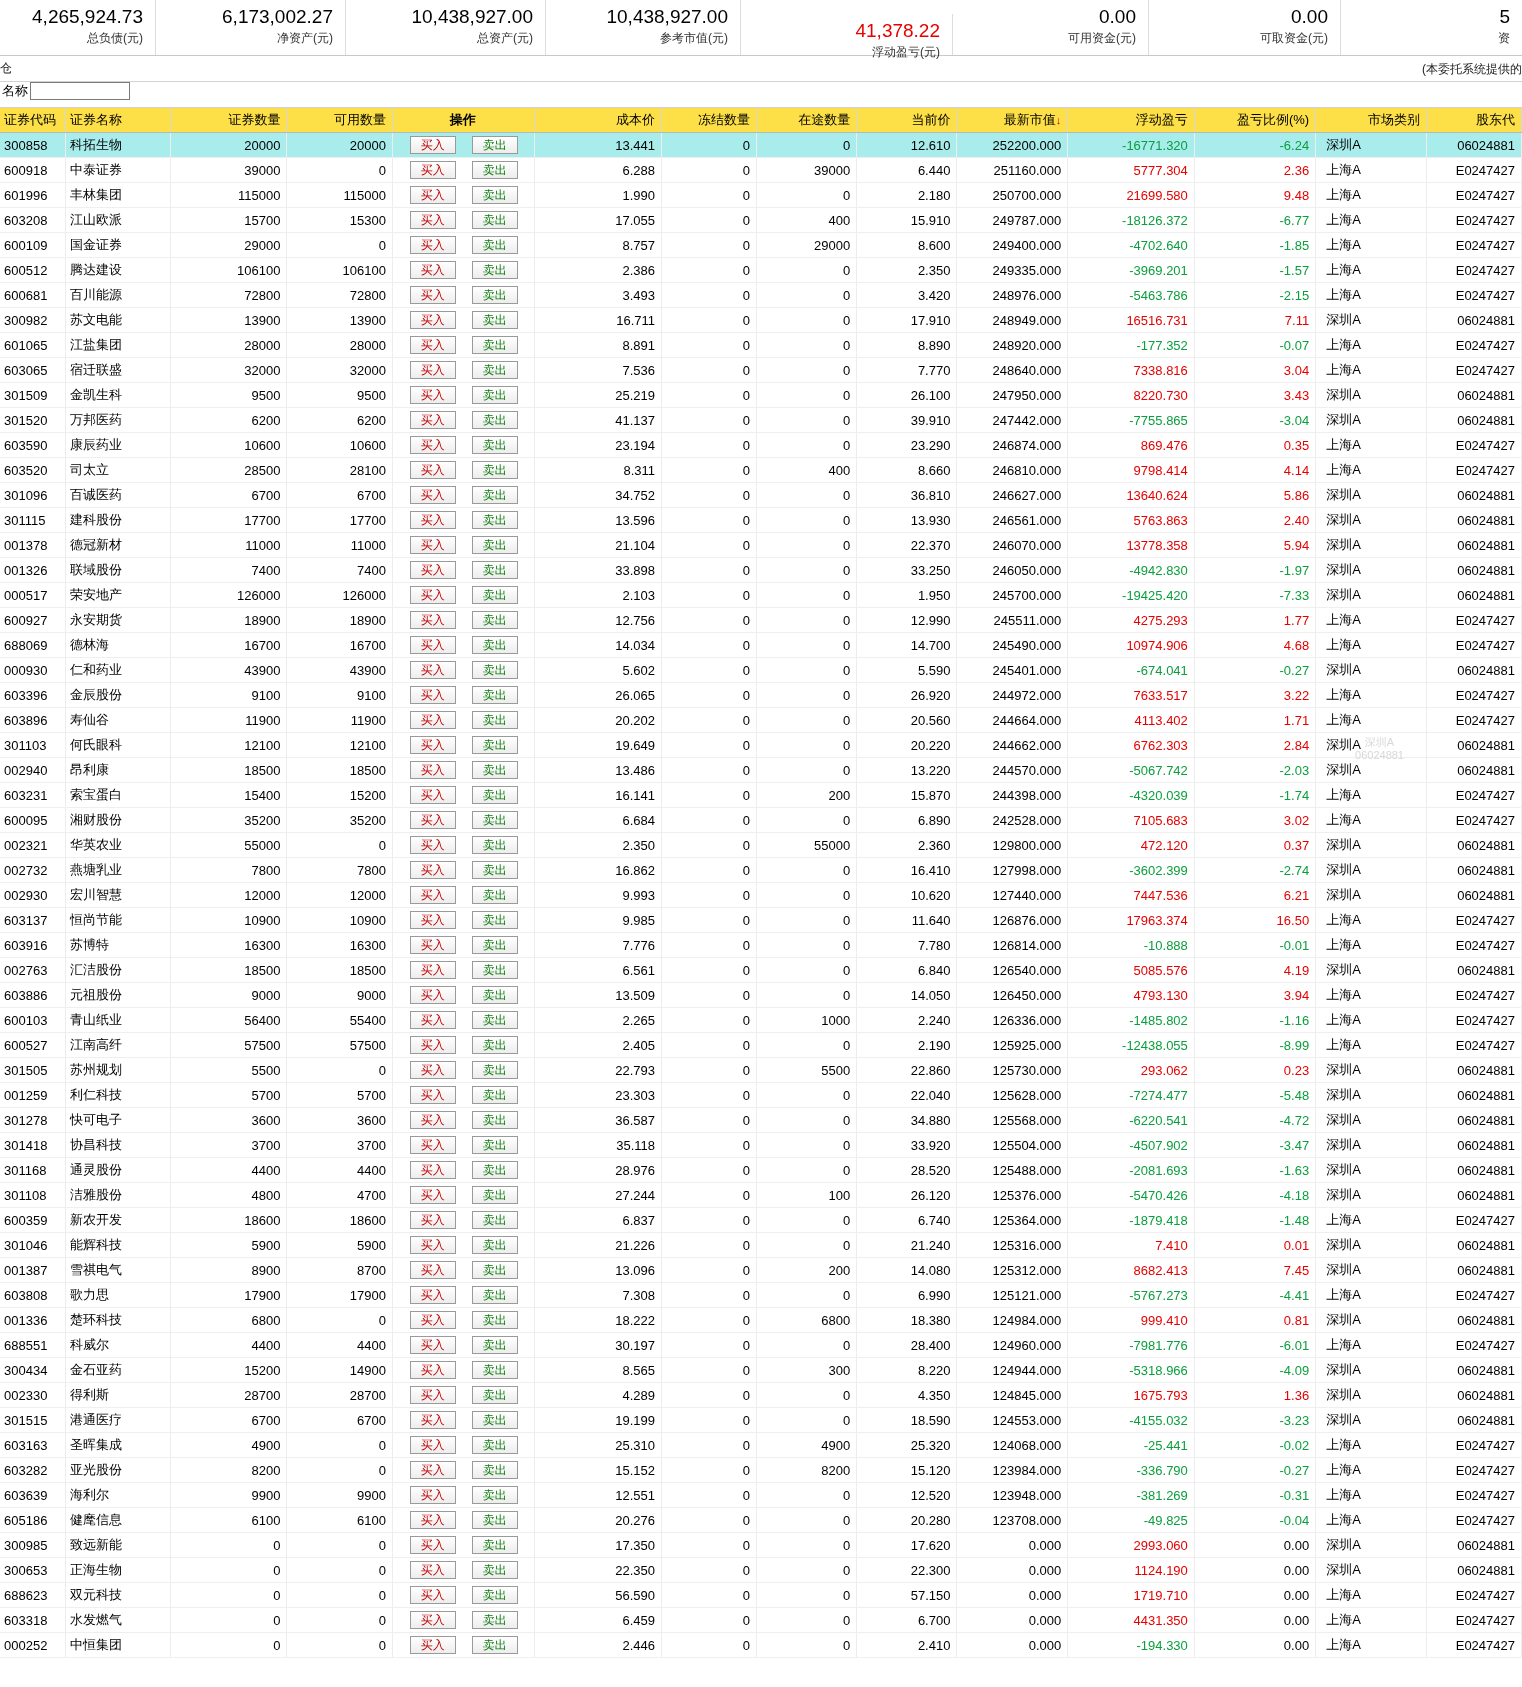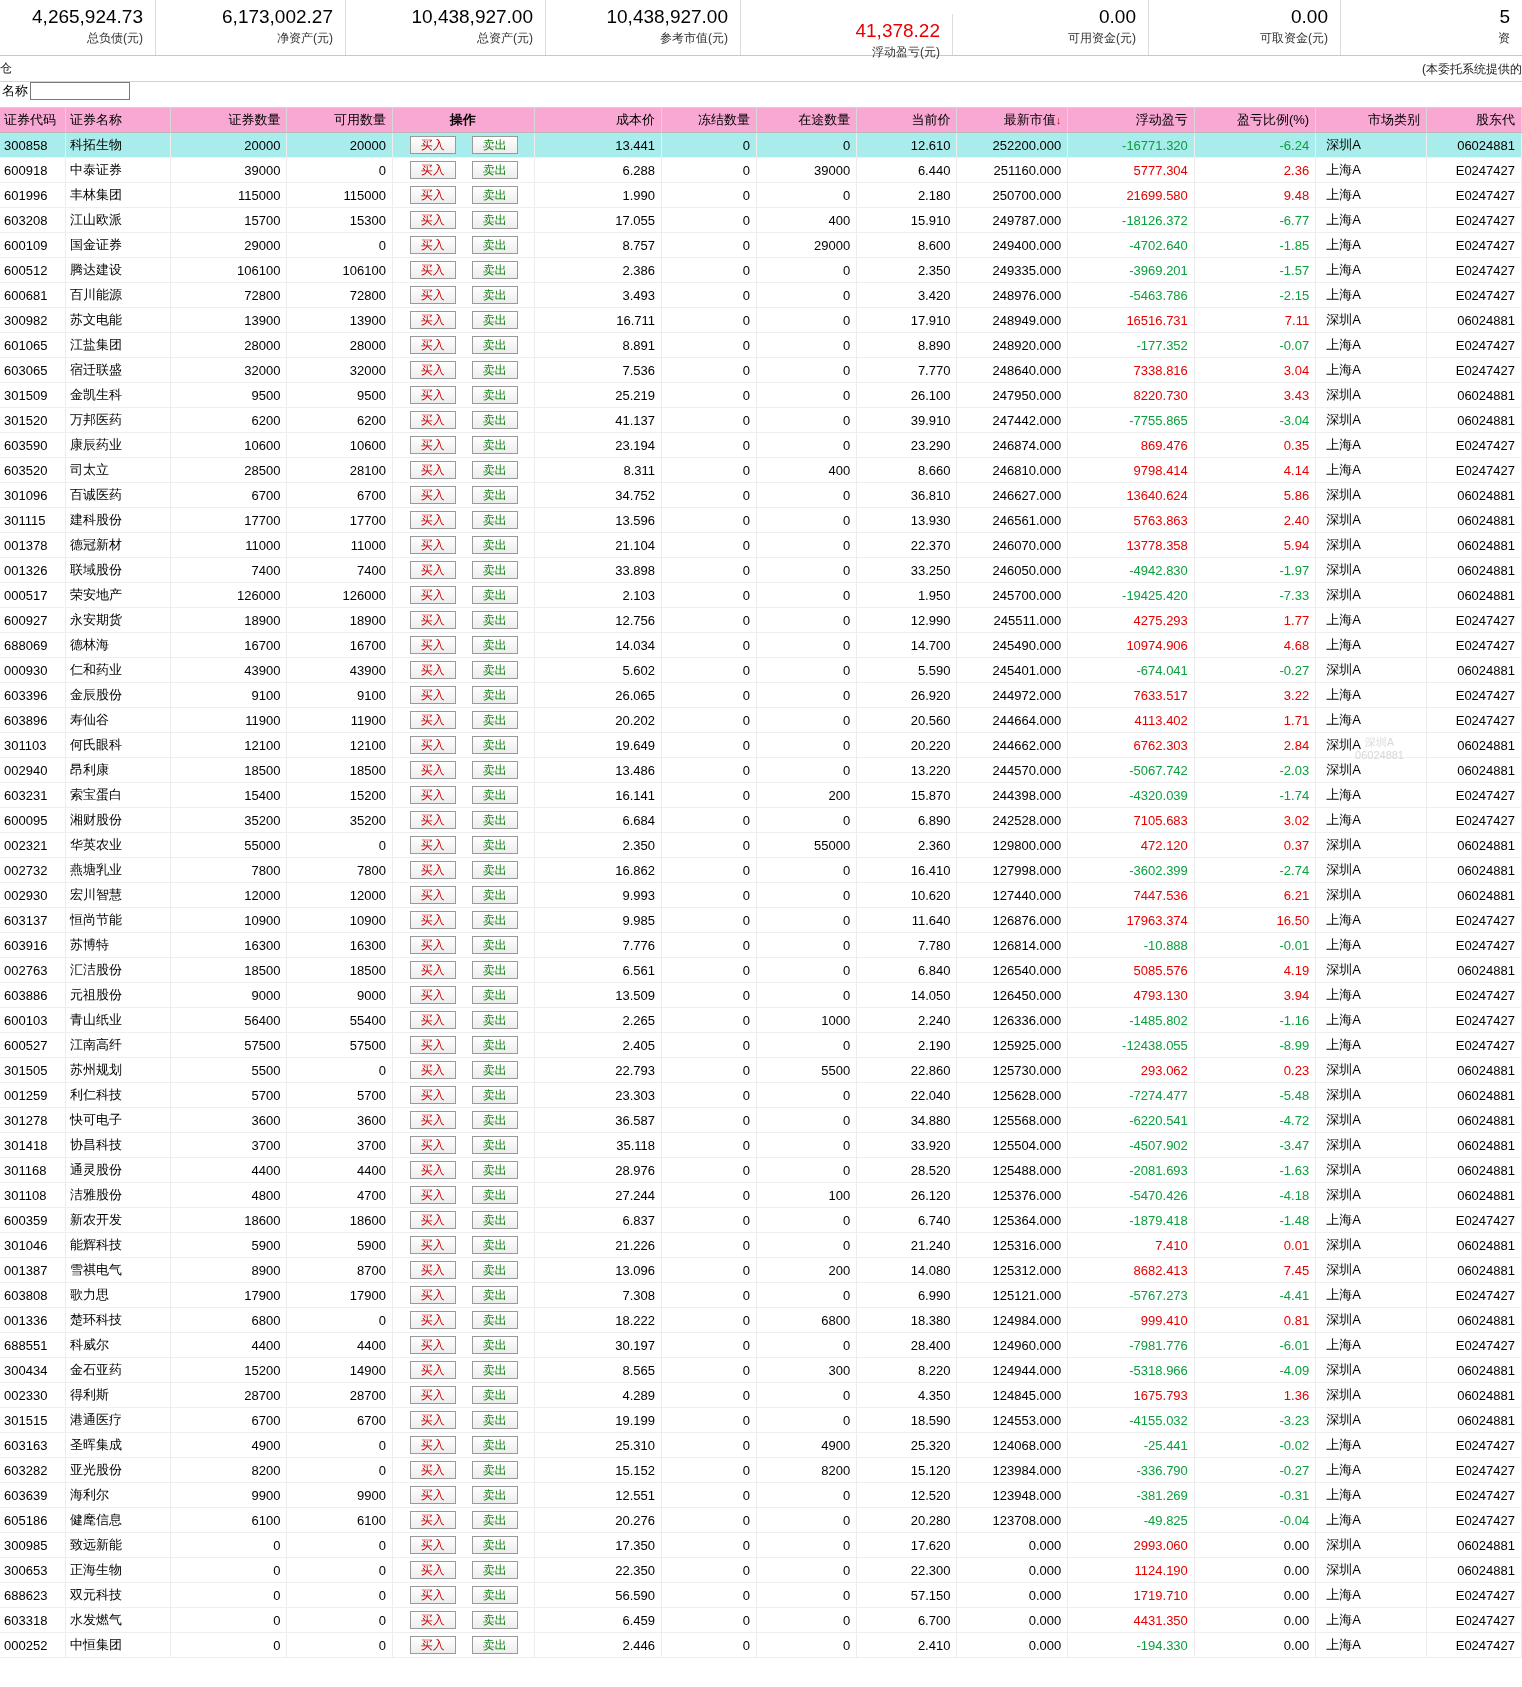--- a/index.html
+++ b/index.html
@@ -102,21 +102,21 @@
     width: 1522px;
     table-layout: fixed;
     font-size: 13px;
   }
   table.positions th {
     font-weight: normal;
     font-size: 13px;
     padding: 3px 6px 3px 4px;
     border-right: 1px solid #d8d8d8;
     border-bottom: 1px solid #b8b8b8;
-    background: #f9a8d4;
+    background: #fde047;
     white-space: nowrap;
     text-align: right;
     height: 20px;
     box-sizing: border-box;
   }
   table.positions td {
     padding: 3px 6px 3px 4px;
     border-right: 1px solid #ededed;
     border-bottom: 1px solid #efefef;
     white-space: nowrap;

